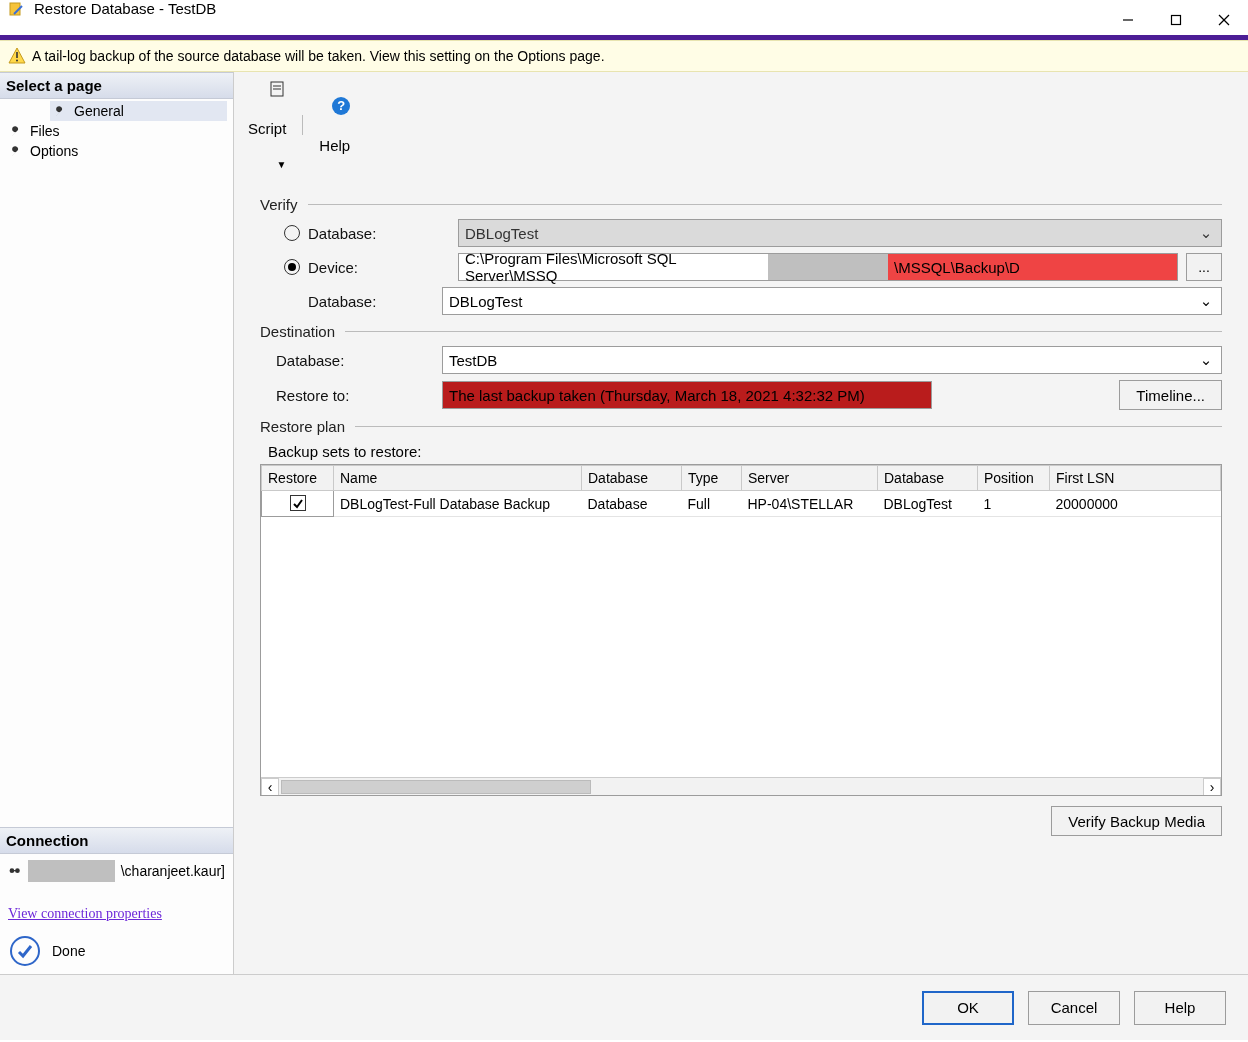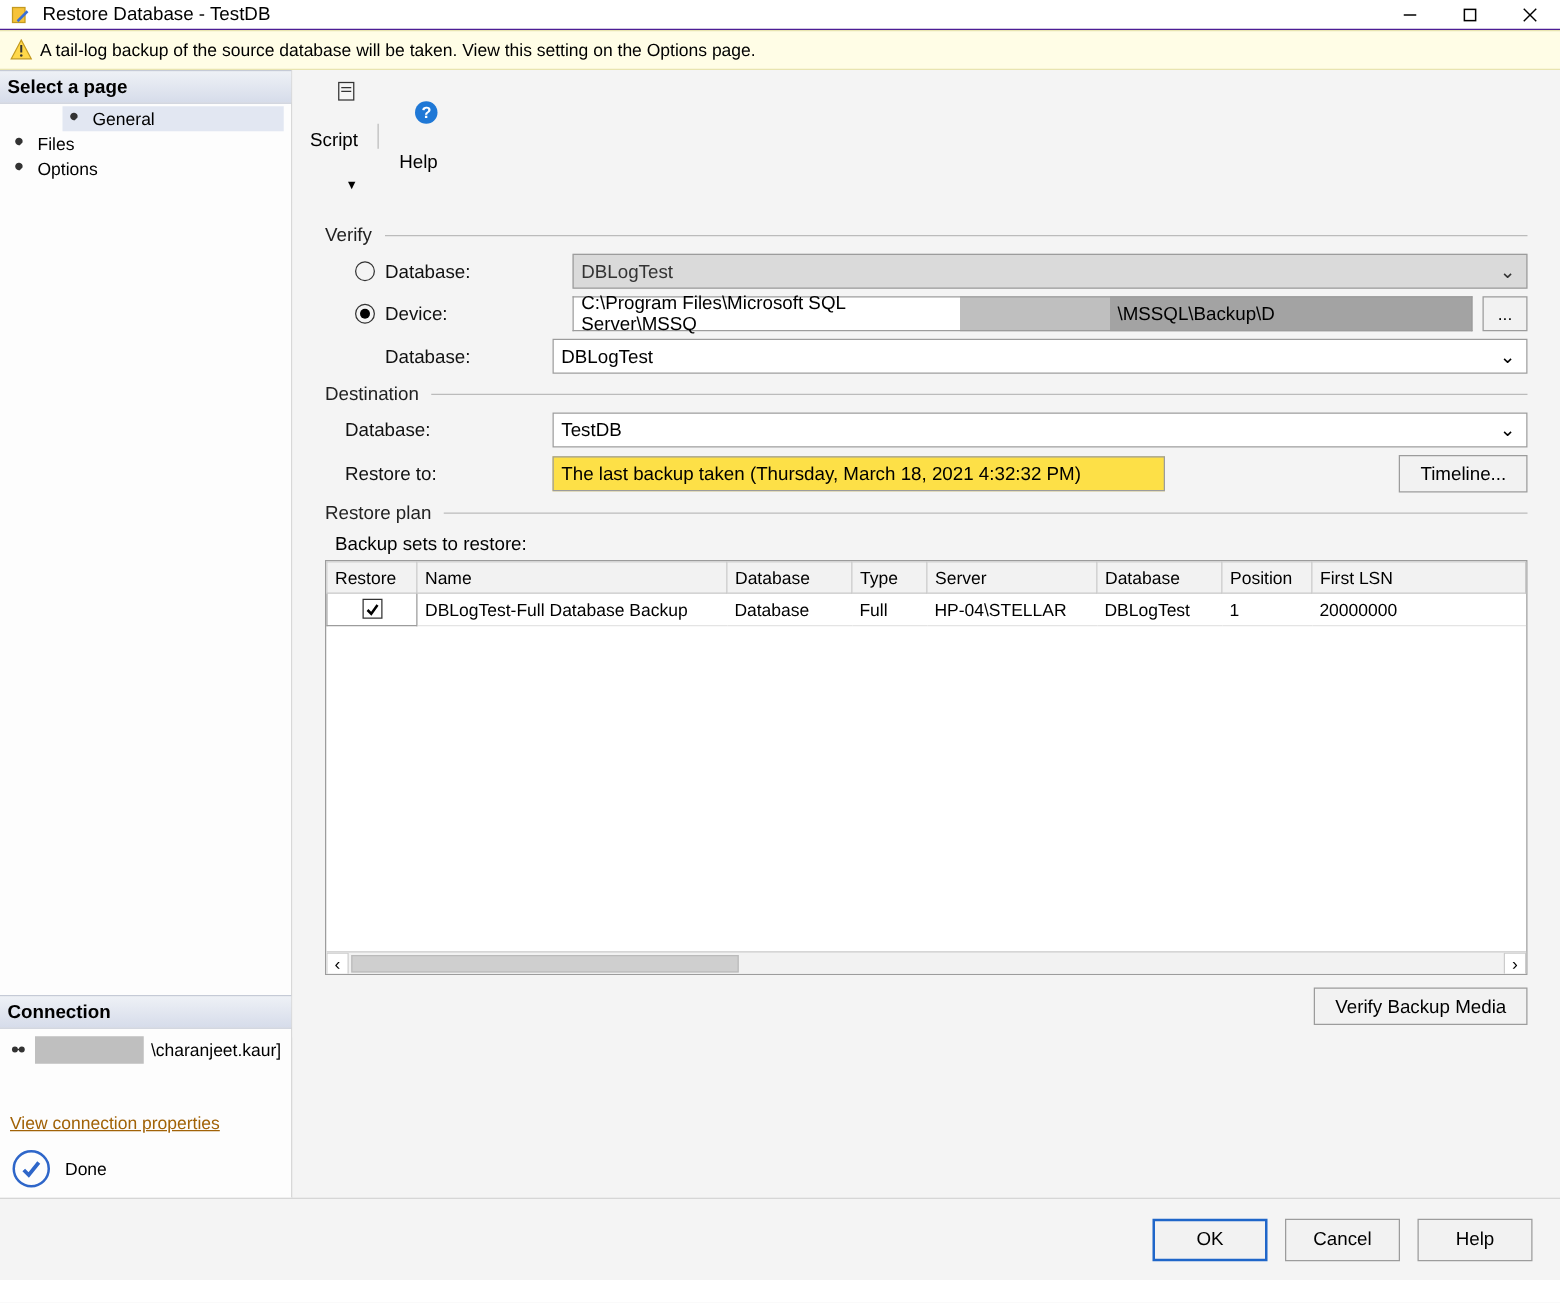--- a/index.html
+++ b/index.html
@@ -1,19 +1,19 @@
 <!DOCTYPE html>
 <html><head>
 <meta charset="utf-8">
 <style>
 * { box-sizing: border-box; font-family: "Segoe UI", Tahoma, sans-serif; }
 body { margin:0; padding:0; background:#fff; width:1248px; height:1042px; overflow:hidden; font-size:14px; color:#000; }
 
 
-.titlebar { height:24px; display:flex; align-items:center; border-bottom:1px solid #4c1d95; }
+.titlebar { height:40px; display:flex; align-items:flex-start; border-bottom:5px solid #4c1d95; }
 .titlebar .app-icon { width:18px; height:18px; margin:0 8px 0 8px; position:relative; }
 .titlebar .app-icon svg { width:18px; height:18px; }
 .titlebar .title { flex:1; font-size:15px; }
 .winbtns { display:flex; }
 .winbtn { width:48px; height:40px; display:flex; align-items:center; justify-content:center; }
 .winbtn svg { width:12px; height:12px; stroke:#000; stroke-width:1.2; fill:none; }
 
 
 .warnbar { background:#fffde6; border-top:1px solid #e8e4b0; border-bottom:1px solid #e8e4b0; padding:6px 8px; display:flex; align-items:center; font-size:14px; }
 .warnbar .warn-icon { width:18px; height:18px; margin-right:6px; }
@@ -24,21 +24,21 @@
 .side-section-head { background:linear-gradient(#eef1f6,#d6dcea); font-weight:bold; font-size:15px; padding:4px 6px; border-top:1px solid #c5cad6; border-bottom:1px solid #c5cad6; }
 .side-list { padding:2px 6px; }
 .side-item { display:flex; align-items:center; gap:6px; padding:2px 4px; cursor:pointer; }
 .side-item.selected { background:#e2e7f2;margin-left:44px; }
 .side-item .wrench { width:14px; height:14px; }
 
 .conn-box { padding:6px 8px; font-size:14px; }
 .conn-row { display:flex; align-items:center; gap:6px; }
 .conn-icon { width:18px; height:18px; }
 .redact { background:#bfbfbf; display:inline-block; width:110px; height:22px; }
-.conn-link { color:#a16207; text-decoration:underline; cursor:pointer; margin-top:39px; display:inline-block; }
+.conn-link { color:#6d28d9; text-decoration:underline; cursor:pointer; margin-top:24px; display:inline-block;font-family:Liberation Serif, serif; }
 
 .prog-row { display:flex; align-items:center; gap:12px; padding:8px 10px; }
 .prog-icon { width:30px; height:30px; border:2px solid #2e66c9; border-radius:50%; display:flex; align-items:center; justify-content:center; }
 .prog-icon svg { width:18px; height:18px; stroke:#2e66c9; stroke-width:3; fill:none; }
 
 
 .main { flex:1; display:flex; flex-direction:column; background:#f4f4f4; padding:0; }
 .toolbar { display:flex; align-items:center; gap:6px; padding:6px 8px; background:#f4f4f4; }
 .tool-item { display:flex; align-items:flex-end; gap:22px; padding:2px 6px; cursor:pointer; font-size:15px;flex-direction:column; }
 .tool-sep { width:1px; height:20px; background:#bbb; margin:0 4px; }
@@ -51,35 +51,35 @@
 .group-head .gline { flex:1; height:1px; background:#bbb; }
 
 .form-row { display:flex; align-items:center; margin:6px 0; }
 .form-row .radio-col { width:32px; display:flex; justify-content:center; }
 .form-row .label-col { width:150px; font-size:15px; color:#111; }
 .form-row .label-col.indent { width:134px; margin-left:48px; }
 .form-row .label-col.indent2 { width:166px; margin-left:16px; }
 .form-row .ctrl-col { flex:1; display:flex; align-items:center; gap:8px; }
 
 input[type=text].txt, .combo, .txt-ro {
-  height:28px; border:1px solid #9c9c9c; background:#fde047; padding:2px 6px; font-size:15px; width:100%;
+  height:28px; border:1px solid #9c9c9c; background:#b91c1c; padding:2px 6px; font-size:15px; width:100%;
 }
 .combo { display:flex; align-items:center; justify-content:space-between; background:#fff; }
 .combo .cv { flex:1; }
 .combo .dd { width:18px; text-align:center; }
 .combo.disabled { background:#dadada; color:#333; }
 
 .small-btn { height:28px; min-width:36px; border:1px solid #9c9c9c; background:#f2f2f2; display:flex; align-items:center; justify-content:center; padding:0 8px; cursor:pointer; font-size:14px; }
 .wide-btn { height:30px; border:1px solid #9c9c9c; background:#f2f2f2; display:flex; align-items:center; justify-content:center; padding:0 16px; cursor:pointer; font-size:15px; }
 
 .device-path { display:flex; align-items:center; width:100%; }
 .device-path .seg { border:1px solid #9c9c9c; height:28px; padding:2px 6px; font-size:15px; display:flex; align-items:center; }
 .device-path .seg.a { flex:0 0 auto; width:310px; background:#fff; border-right:none; }
 .device-path .seg.mid { flex:0 0 auto; width:120px; background:#bfbfbf; border-left:none; border-right:none; }
-.device-path .seg.b { flex:1; background:#a3a3a3; border-left:none; }
+.device-path .seg.b { flex:1; background:#ef4444; border-left:none; }
 
 .subtext { font-size:15px; padding-left:8px; margin:8px 0 4px 0; }
 
 
 .table-wrap { border:1px solid #9c9c9c; background:#fff; height:332px; overflow:hidden; position:relative; }
 .tbl { width:100%; border-collapse:collapse; table-layout:fixed; }
 .tbl th { background:#f2f2f2; border:1px solid #c9c9c9; text-align:left; font-weight:normal; padding:4px 6px; font-size:14px; }
 .tbl td { border-bottom:1px solid #e4e4e4; padding:4px 6px; font-size:14px; white-space:nowrap; overflow:hidden; }
 .tbl td.chk { text-align:center; border:1px solid #9c9c9c; }
 .chkbox { width:16px; height:16px; border:1px solid #333; display:inline-flex; align-items:center; justify-content:center; }

